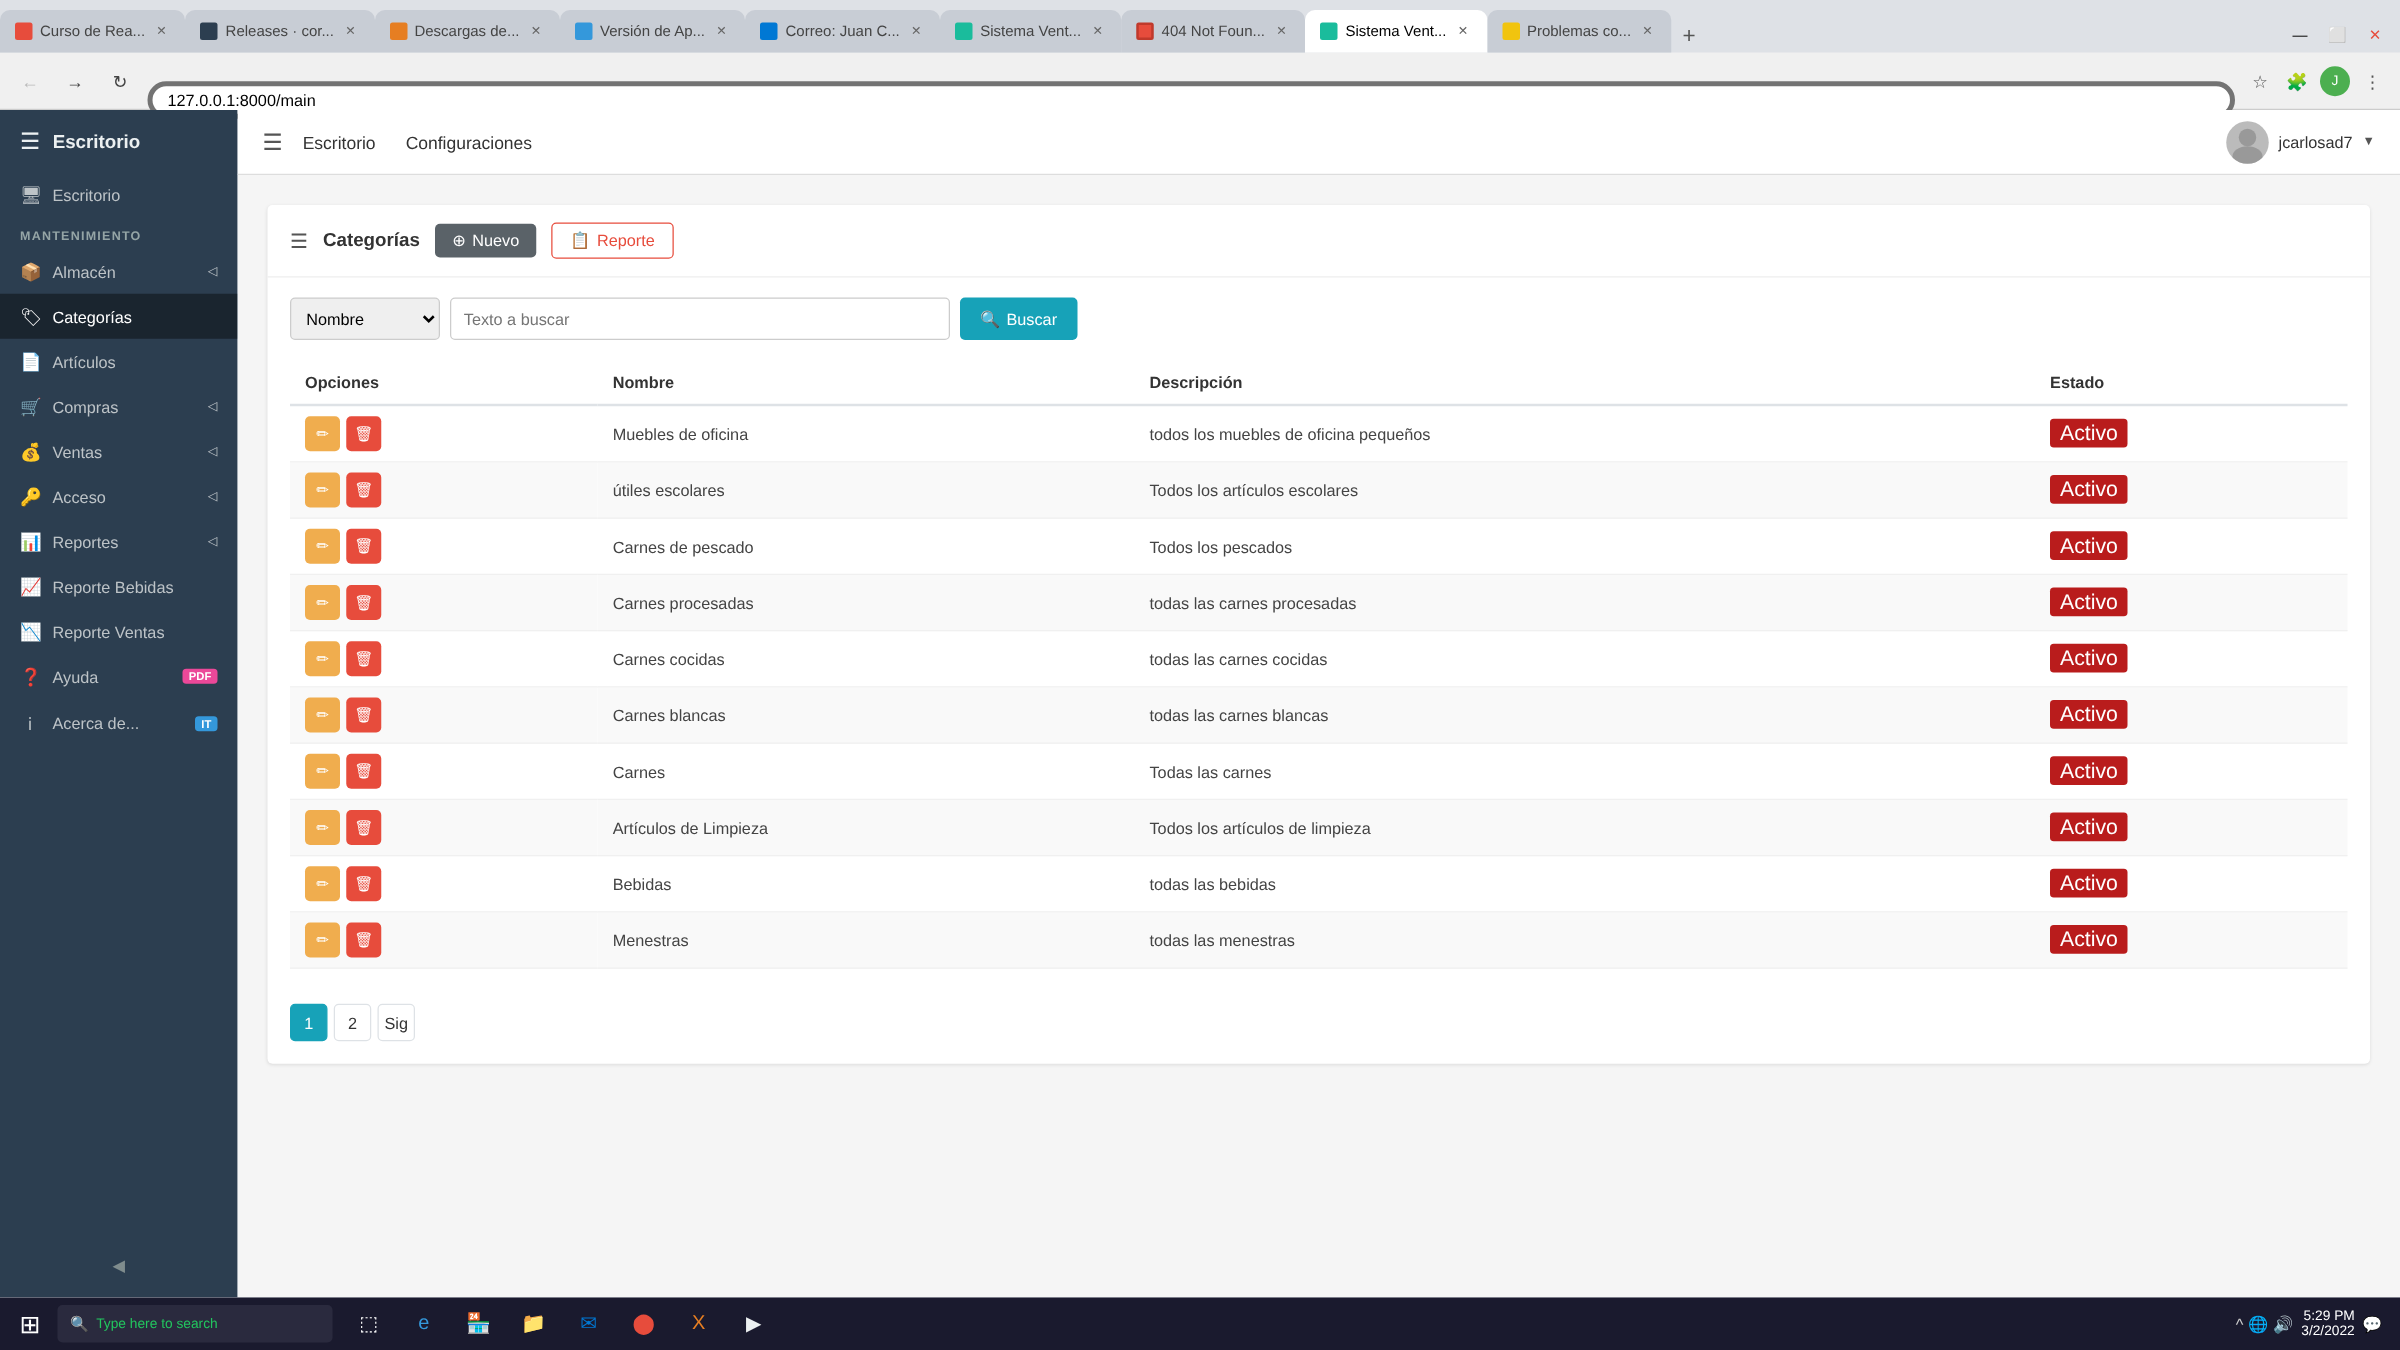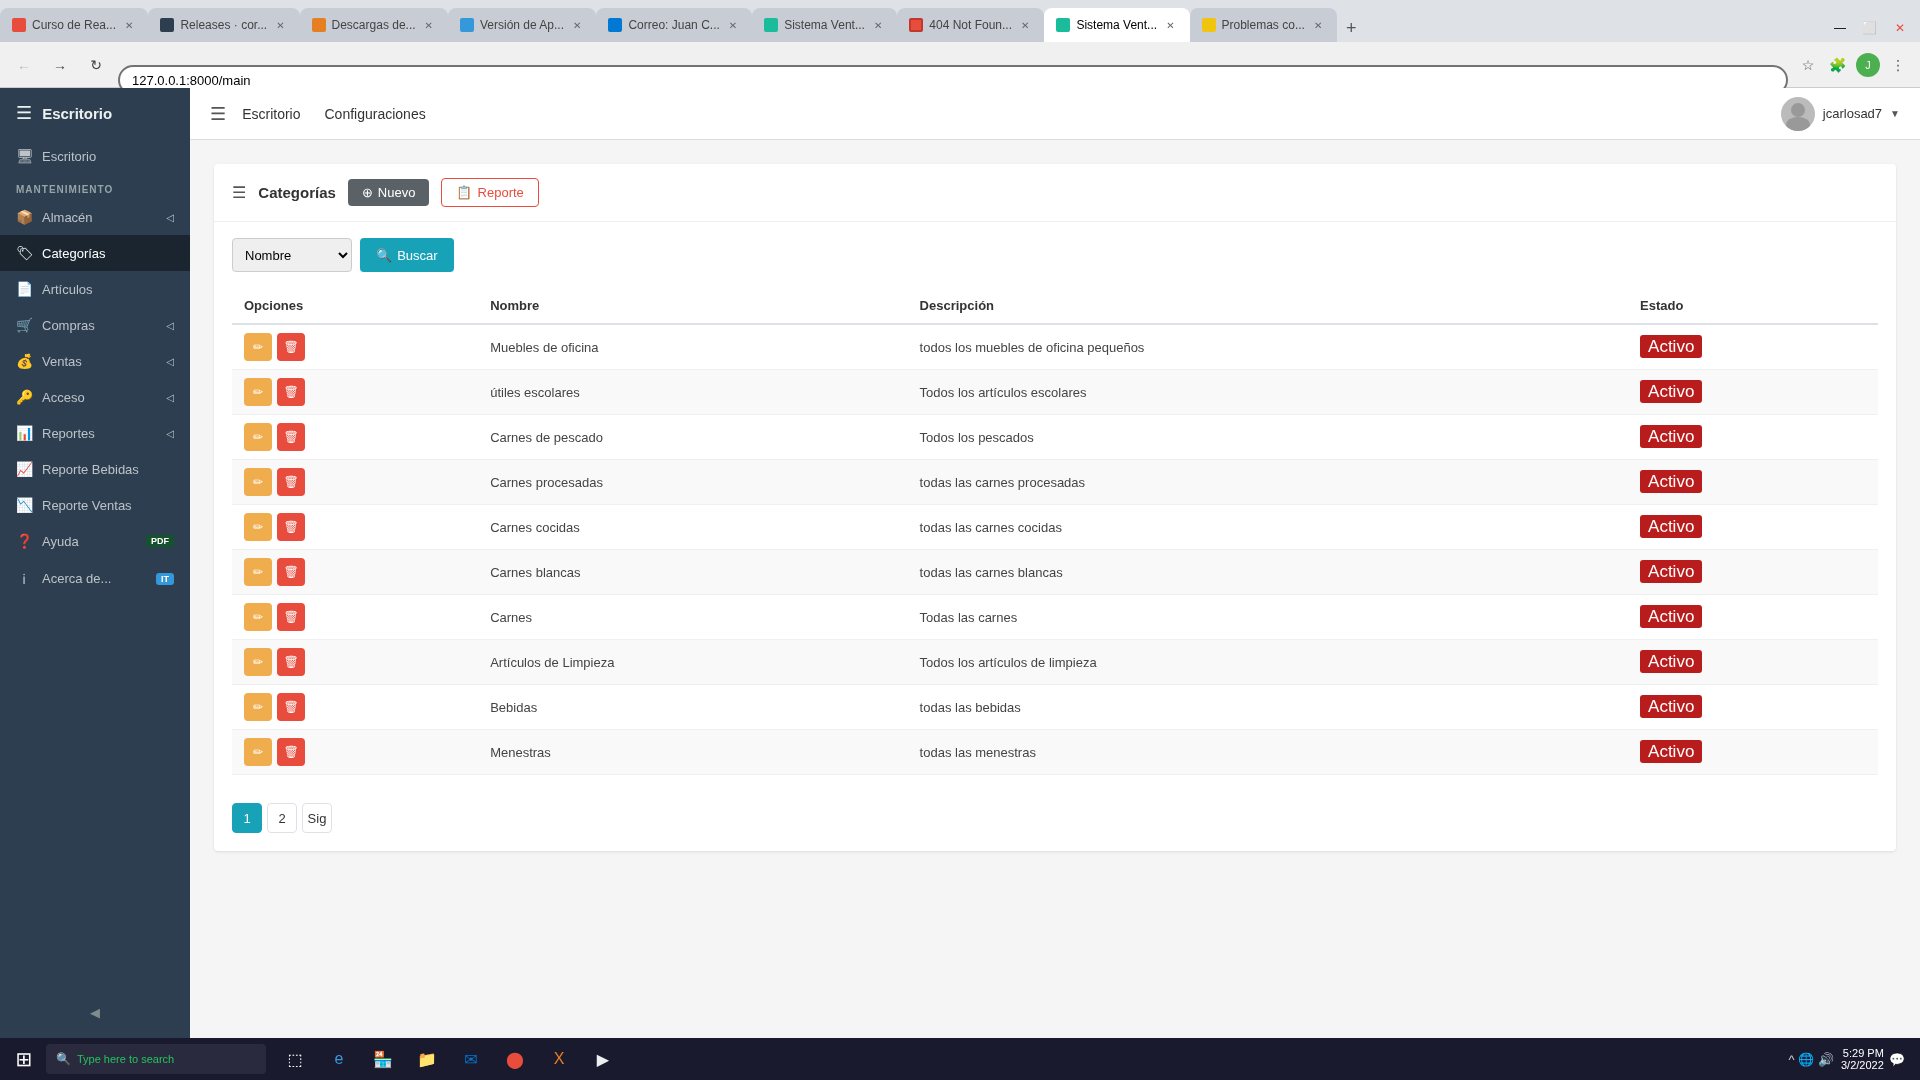--- a/index.html
+++ b/index.html
@@ -17,40 +17,40 @@
     .tab-label { overflow: hidden; text-overflow: ellipsis; white-space: nowrap; flex: 1; }
     .tab-close { font-size: 10px; color: #666; cursor: pointer; padding: 1px 3px; border-radius: 3px; }
     .tab-add { width: 28px; height: 28px; display: flex; align-items: center; justify-content: center; font-size: 18px; cursor: pointer; color: #555; }
     .tab-controls { margin-left: auto; display: flex; align-items: center; gap: 2px; padding-right: 6px; }
     .tab-ctrl-btn { width: 28px; height: 28px; display: flex; align-items: center; justify-content: center; font-size: 12px; cursor: pointer; border-radius: 4px; }
 
     
     .address-bar { display: flex; align-items: center; background: #f0f0f0; padding: 6px 10px; gap: 8px; height: 46px; border-bottom: 1px solid #ccc; }
     .nav-btn { width: 28px; height: 28px; border-radius: 50%; display: flex; align-items: center; justify-content: center; cursor: pointer; font-size: 14px; color: #444; }
     .nav-btn.disabled { color: #bbb; cursor: default; }
-    .address-input { flex: 1; height: 30px; border: 2px solid #737373; border-radius: 16px; padding: 0 12px; font-size: 13px; background: white; outline: none; margin-top: 31px; }
+    .address-input { flex: 1; height: 30px; border: 4px solid #737373; border-radius: 16px; padding: 0 12px; font-size: 13px; background: white; outline: none; margin-top: 31px; }
     .address-icons { display: flex; align-items: center; gap: 6px; }
     .addr-icon { width: 24px; height: 24px; display: flex; align-items: center; justify-content: center; cursor: pointer; color: #555; font-size: 14px; }
 
     
     .main-layout { display: flex; flex: 1; overflow: hidden; }
 
     
     .sidebar { width: 190px; background: #2c3e50; color: #ecf0f1; display: flex; flex-direction: column; flex-shrink: 0; overflow-y: auto; }
     .sidebar-header { display: flex; align-items: center; padding: 14px 16px; gap: 10px; cursor: pointer; }
     .hamburger { font-size: 18px; }
     .sidebar-logo { font-size: 15px; font-weight: bold; }
     .sidebar-menu { flex: 1; }
     .menu-section-label { font-size: 10px; color: #95a5a6; padding: 10px 16px 4px; letter-spacing: 1px; font-weight: bold; }
     .menu-item { display: flex; align-items: center; padding: 10px 16px; gap: 10px; cursor: pointer; color: #bdc3c7; font-size: 13px; }
     .menu-item.active { background: #1a252f; color: #fff; }
     .menu-item-icon { font-size: 14px; width: 16px; text-align: center; }
     .menu-item-label { flex: 1; }
     .menu-item-arrow { font-size: 10px; }
-    .badge { background: #14532d; color: white; font-size: 9px; padding: 1px 5px; border-radius: 3px; font-weight: bold; }
+    .badge { background: #ec4899; color: white; font-size: 9px; padding: 1px 5px; border-radius: 3px; font-weight: bold; }
     .badge-blue { background: #3498db; color: white; font-size: 9px; padding: 1px 5px; border-radius: 3px; font-weight: bold; }
     .sidebar-bottom { padding: 10px; }
     .collapse-btn { display: flex; align-items: center; justify-content: center; padding: 8px; cursor: pointer; color: #7f8c8d; }
 
     
     .content-area { flex: 1; display: flex; flex-direction: column; overflow: hidden; }
 
     
     .top-navbar { background: white; border-bottom: 1px solid #ddd; display: flex; align-items: center; padding: 0 20px; height: 52px; }
     .top-hamburger { font-size: 18px; cursor: pointer; margin-right: 16px; color: #555; }
@@ -299,20 +299,21 @@
               <span>Reporte</span>
             </button>
           </div>
 
           <div class="search-bar">
             <select class="search-select">
               <option>Nombre</option>
               <option>Descripción</option>
               <option>Estado</option>
             </select>
+            <input class="search-input" placeholder="Texto a buscar" style="">
             <button class="btn-buscar">
               <span>🔍</span>
               <span>Buscar</span>
             </button>
           </div>
 
           <div class="table-wrap">
             <table>
               <thead>
                 <tr>

